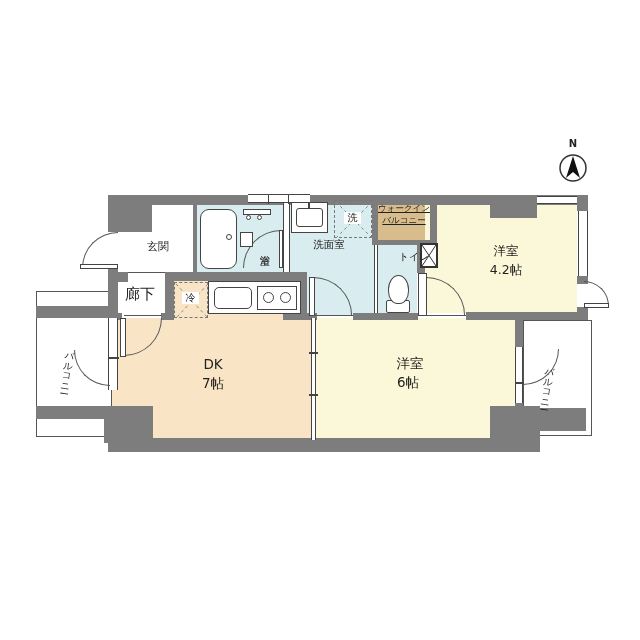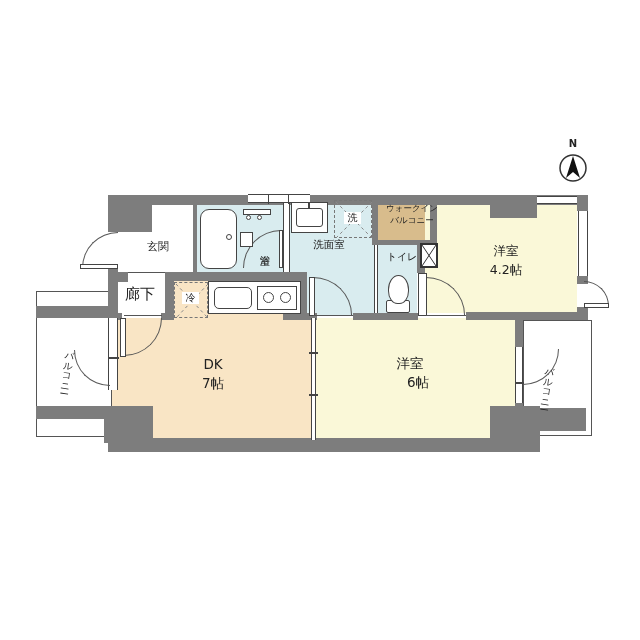--- a/index.html
+++ b/index.html
@@ -167,31 +167,31 @@
 
   <div class="fix" style="left:386px;top:300px;width:24px;height:13px;border-radius:2px;"></div>
   <div class="fix" style="left:388px;top:275px;width:21px;height:29px;border-radius:50% 50% 45% 45%;"></div>
 
   <div class="lbl" style="left:132px;top:241px;width:52px;font-size:11px;">玄関</div>
   <div class="lbl" style="left:116px;top:286px;width:48px;font-size:15px;">廊下</div>
   <div class="lbl vtext" style="left:259px;top:228px;height:38px;font-size:10px;">浴室</div>
   <div class="lbl" style="left:303px;top:238px;width:52px;font-size:10.5px;">洗面室</div>
   <div class="lbl" style="left:344px;top:212px;width:17px;font-size:10px;background:#fff;">洗</div>
   <div class="lbl" style="left:182px;top:292px;width:17px;font-size:10px;background:#fff;">冷</div>
-  <div class="lbl" style="left:382px;top:251px;width:40px;font-size:10px;">トイレ</div>
-  <div class="lbl" style="left:384px;top:202px;width:56px;font-size:8.5px;line-height:12px;">
+  <div class="lbl" style="left:394px;top:251px;width:40px;font-size:10px;">トイレ</div>
+  <div class="lbl" style="left:376px;top:202px;width:56px;font-size:8.5px;line-height:12px;text-decoration:underline;">
     <div>ウォークイン</div>
     <div>バルコニー</div>
   </div>
   <div class="lbl" style="left:478px;top:244px;width:56px;font-size:12.5px;">洋室</div>
   <div class="lbl" style="left:478px;top:263px;width:56px;font-size:12.5px;">4.2帖</div>
   <div class="lbl" style="left:186px;top:357px;width:54px;font-size:13.5px;">DK</div>
   <div class="lbl" style="left:186px;top:376px;width:54px;font-size:13.5px;">7帖</div>
   <div class="lbl" style="left:383px;top:356px;width:54px;font-size:13.5px;">洋室</div>
-  <div class="lbl" style="left:391px;top:375px;width:54px;font-size:13.5px;">6帖</div>
+  <div class="lbl" style="left:381px;top:375px;width:54px;font-size:13.5px;">6帖</div>
   <div class="lbl vtext" style="left:62px;top:334px;height:66px;font-size:9.5px;transform:rotate(8deg);">バルコニー</div>
   <div class="lbl vtext" style="left:542px;top:350px;height:66px;font-size:9.5px;transform:rotate(8deg);">バルコニー</div>
 
   <div class="abs" style="left:551px;top:138px;width:44px;height:48px;">
     <div class="lbl" style="left:0;top:0;width:44px;font-size:10px;font-weight:bold;">N</div>
     <svg width="44" height="36" viewBox="0 0 44 36" style="position:absolute;left:0;top:12px;">
       <circle cx="22" cy="18" r="13" fill="#fff" stroke="#333" stroke-width="1.5"></circle>
       <polygon points="22,6 29,28 22,22 15,28" fill="#111"></polygon>
     </svg>
   </div>

